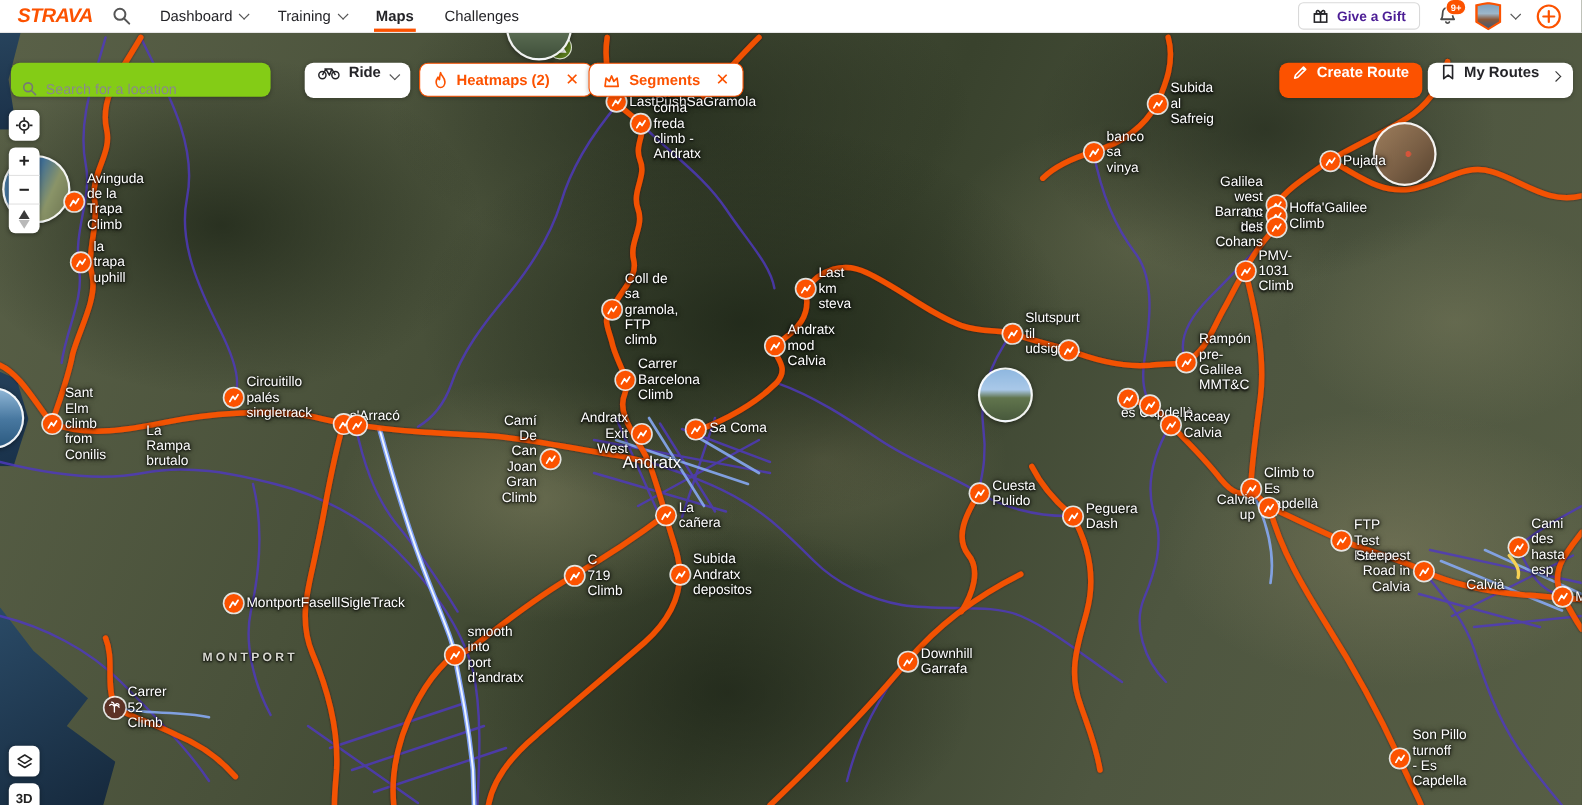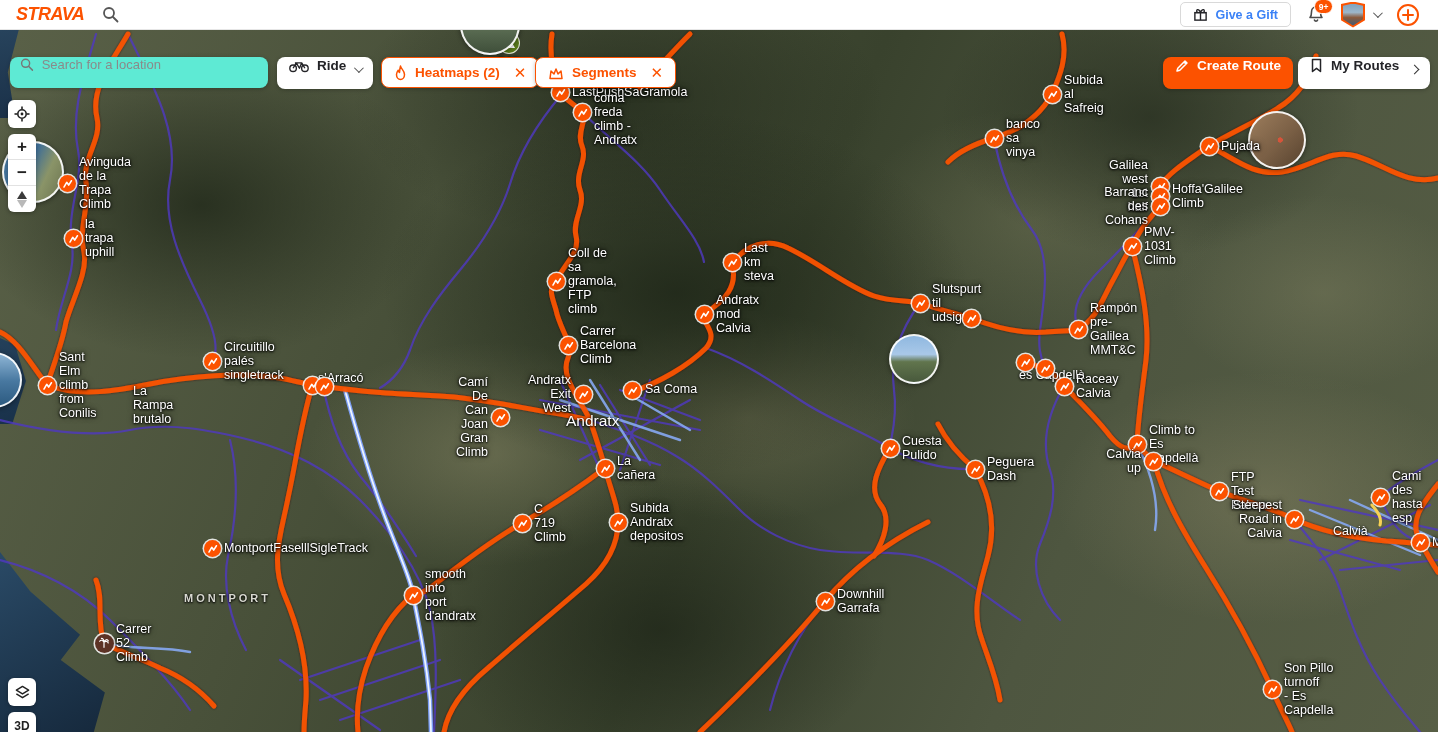--- a/index.html
+++ b/index.html
@@ -42,37 +42,37 @@
   .nav-search-icon { margin-right:14px; display:flex; cursor:pointer; }
   .nav-items { display:flex; align-items:center; height:100%; gap:4px; }
   .nav-item { display:flex; align-items:center; gap:6px; height:100%; padding:0 12px;
     font-size:13.5px; color:#242428; cursor:pointer; position:relative; }
   .nav-item.active { font-weight:700; }
   .nav-item.active::after { content:""; position:absolute; left:10px; right:10px; bottom:0; height:3px; background:#fc5200; }
   .chev { width:7px; height:7px; border-right:1.6px solid #555; border-bottom:1.6px solid #555;
     transform:rotate(45deg) translateY(-2px); display:inline-block; }
   .nav-right { margin-left:auto; display:flex; align-items:center; gap:16px; padding-right:18px; }
   .gift-btn { display:flex; align-items:center; gap:7px; border:1px solid #d9d9d9; border-radius:5px;
-    height:25px; padding:0 12px; font-size:12.5px; font-weight:700; color:#3b82f6; background:#fff; cursor:pointer; }
+    height:25px; padding:0 12px; font-size:12.5px; font-weight:700; color:#4c1d95; background:#fff; cursor:pointer; }
   .bell-wrap { position:relative; cursor:pointer; display:flex; }
   .notif-badge { position:absolute; top:-6px; right:-8px; background:#fc5200; color:#fff;
     font-size:8.5px; font-weight:700; border-radius:8px; padding:1.5px 3.5px; border:1.5px solid #fff; }
   .avatar-group { display:flex; align-items:center; gap:8px; cursor:pointer; }
   .avatar { width:24px; height:26px; background:#fc5200; padding:2px;
     clip-path:polygon(50% 0%,100% 10%,100% 72%,50% 100%,0% 72%,0% 10%); }
   .avatar-img { width:100%; height:100%;
     clip-path:polygon(50% 0%,100% 10%,100% 72%,50% 100%,0% 72%,0% 10%);
     background:linear-gradient(180deg,#7fa3c0 0%,#9db6c9 38%,#8a5a3c 62%,#3c5a78 100%); }
   .plus-btn { display:flex; cursor:pointer; }
 
   
   .map-toolbar { position:absolute; left:0; top:57px; width:1438px; z-index:15; pointer-events:none; }
   .map-toolbar > * { pointer-events:auto; }
-  .search-box { position:absolute; left:10px; top:0; width:258px; height:31px; background:#5eead4;
-    border-radius:8px; display:flex; align-items:flex-start; padding:0 10px; gap:8px;
+  .search-box { position:absolute; left:10px; top:0; width:236px; height:31px; background:#84cc16;
+    border-radius:8px; display:flex; align-items:flex-end; padding:0 10px; gap:8px;
     box-shadow:0 1px 4px rgba(0,0,0,.25); }
   .search-box input { border:none; outline:none; font-size:13px; color:#333; width:100%;
     font-family:"Liberation Sans", sans-serif; background:transparent; }
   .search-box input::placeholder { color:#8a8a8a; }
   .pill-btn { position:absolute; top:0; height:31px; background:#fff; border-radius:8px;
     display:flex; align-items:flex-end; gap:8px; padding:16px 12px; font-size:13.5px; font-weight:600;
     color:#242428; cursor:pointer; box-shadow:0 1px 4px rgba(0,0,0,.25); border:none; }
   .ride-btn { left:277px; }
   .chip { position:absolute; top:0; height:31px; background:#fff; border:1.5px solid #fc5200;
     border-radius:8px; display:flex; align-items:center; gap:8px; padding:0 12px;
@@ -589,20 +589,36 @@
 </div>
 
 <header class="navbar">
   <div class="logo">STRAVA</div>
   <div class="nav-search-icon">
     <svg width="17" height="17" viewBox="0 0 17 17">
         <circle cx="7" cy="7" r="5" fill="none" stroke="#555" stroke-width="1.8"></circle>
         <line x1="11" y1="11" x2="15.5" y2="15.5" stroke="#555" stroke-width="1.8" stroke-linecap="round"></line>
       </svg>
   </div>
+  <nav class="nav-items">
+    <a class="nav-item">
+        <span>Dashboard</span>
+        <span class="chev"></span>
+      </a>
+    <a class="nav-item">
+        <span>Training</span>
+        <span class="chev"></span>
+      </a>
+    <a class="nav-item active">
+        <span>Maps</span>
+      </a>
+    <a class="nav-item">
+        <span>Challenges</span>
+      </a>
+  </nav>
   <div class="nav-right">
     <button class="gift-btn">
       <svg width="15" height="15" viewBox="0 0 16 16">
           <rect x="2" y="6" width="12" height="8" fill="none" stroke="#242428" stroke-width="1.5"></rect>
           <line x1="8" y1="6" x2="8" y2="14" stroke="#242428" stroke-width="1.5"></line>
           <path d="M2,6 h12 M5,6 C3,5 4,2 6,3 C7.5,3.8 8,6 8,6 C8,6 8.5,3.8 10,3 C12,2 13,5 11,6" fill="none" stroke="#242428" stroke-width="1.5"></path>
         </svg>
       <span>Give a Gift</span>
     </button>
     <div class="bell-wrap">

